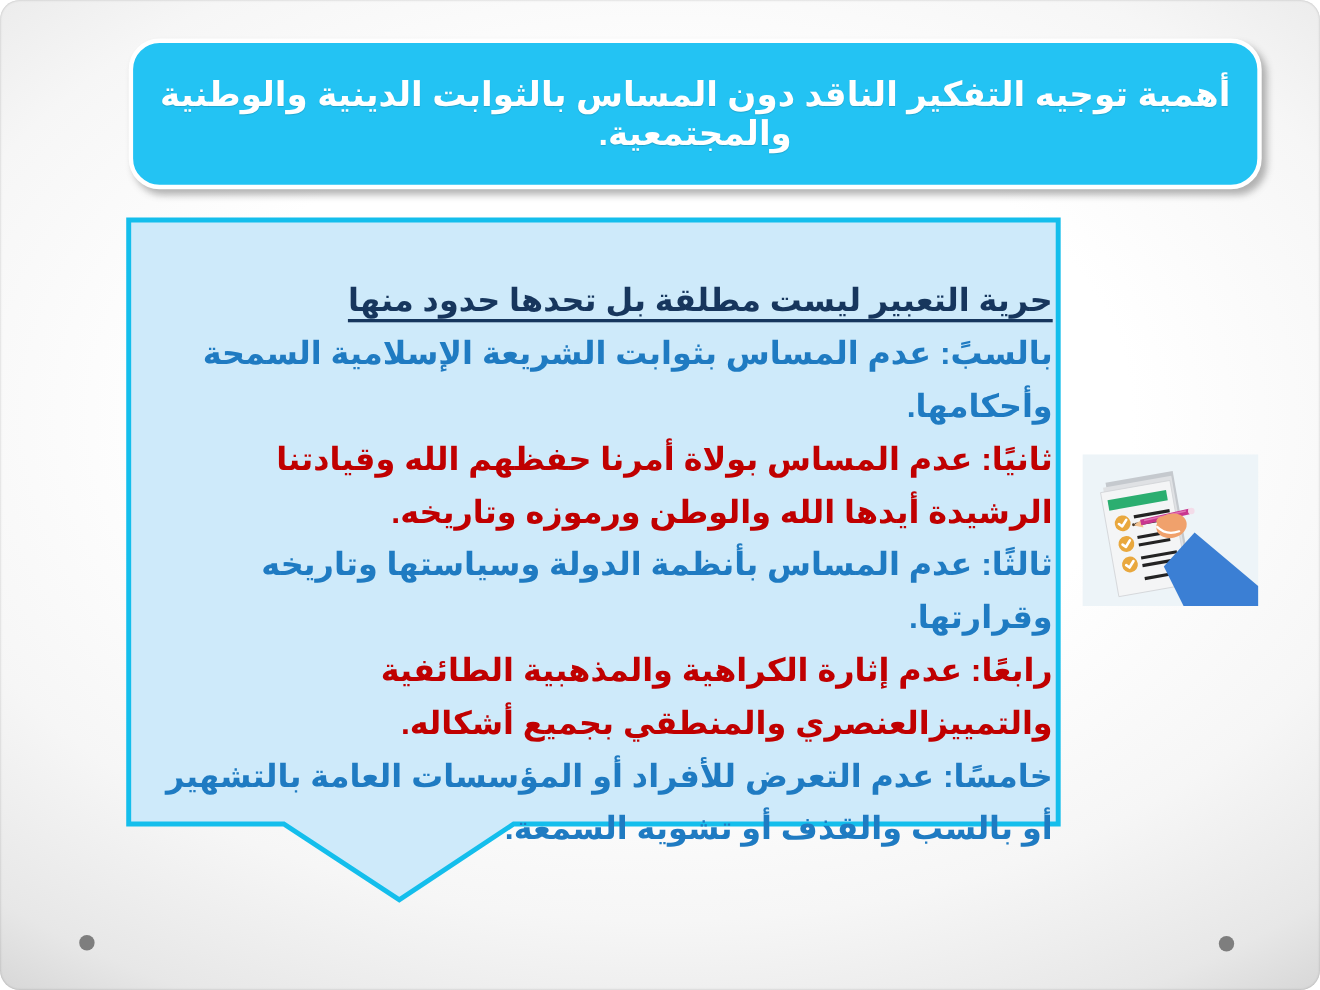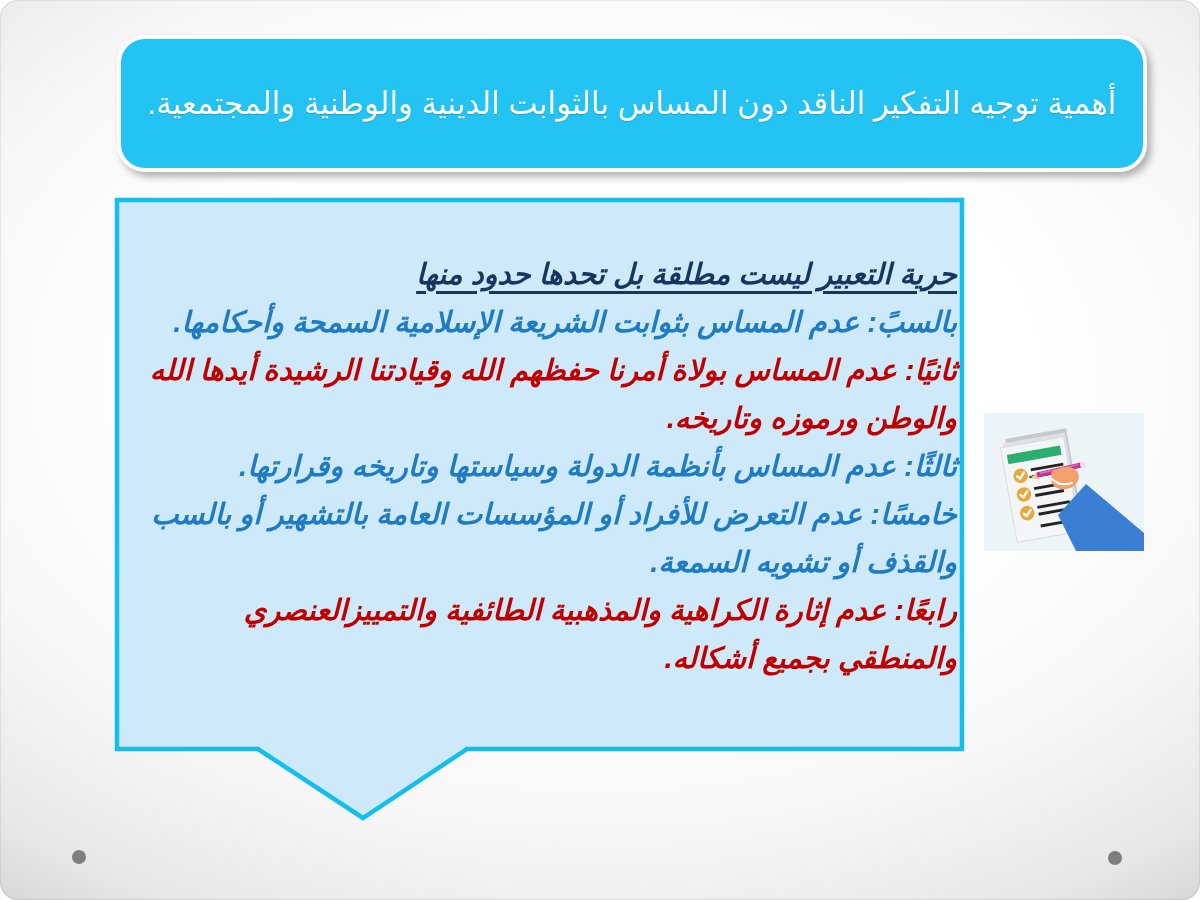--- a/index.html
+++ b/index.html
@@ -23,21 +23,21 @@
     box-sizing:border-box;
     background:var(--banner_bg,#23C3F3);
     border:4px solid var(--white,#fff);
     border-radius:28px;
     box-shadow:4px 5px 7px rgba(90,90,90,.45);
     display:flex;align-items:center;justify-content:center;
     text-align:center;
   }
   .banner span{
     color:var(--white,#fff);
-    font-size:31px;font-weight:normal;
+    font-size:31px;font-weight:bold;
     direction:rtl;
     padding:0 16px;
     text-shadow:0 1px 1px rgba(0,0,0,.15);
   }
   
   .bubble-svg{position:absolute;left:113px;top:196px;width:860px;height:630px;}
   .bubble-svg path{
     fill:var(--bubble_fill,#CEEAFA);
     stroke:var(--bubble_border,#14BEEC);
     stroke-width:4.5;
@@ -45,21 +45,20 @@
   }
   .bubble-text{
     position:absolute;left:135px;top:200px;width:822px;height:549px;
     box-sizing:border-box;
     padding-top:50px;
     direction:rtl;
     text-align:right;
     font-weight:bold;
     font-size:29px;
     line-height:48px;
-    font-style:italic;
   }
   .bubble-text p{margin:0;}
   .heading{
     color:var(--heading_navy,#17365D);
     text-decoration:underline;
     text-decoration-thickness:3px;
     text-underline-offset:7px;
   }
   .pt.blue{color:var(--text_blue,#1F7BC2);}
   .pt.red{color:var(--text_red,#C00000);}
@@ -85,22 +84,22 @@
   <svg class="bubble-svg" viewBox="0 0 860 630" xmlns="http://www.w3.org/2000/svg" aria-hidden="true">
     <path d="M4,4 H849 V553 H354 L250,622 L145,553 H4 Z"></path>
   </svg>
 
   <div class="bubble-text" dir="rtl">
     <p class="heading" dir="rtl">حرية التعبير ليست مطلقة بل تحدها حدود منها</p>
     <div>
         <p class="pt blue" dir="rtl">بالسبً: عدم المساس بثوابت الشريعة الإسلامية السمحة وأحكامها.</p>
         <p class="pt red" dir="rtl">ثانيًا: عدم المساس بولاة أمرنا حفظهم الله وقيادتنا الرشيدة أيدها الله والوطن ورموزه وتاريخه.</p>
         <p class="pt blue" dir="rtl">ثالثًا: عدم المساس بأنظمة الدولة وسياستها وتاريخه وقرارتها.</p>
+        <p class="pt red" dir="rtl">رابعًا: عدم إثارة الكراهية والمذهبية الطائفية والتمييزالعنصري والمنطقي بجميع أشكاله.</p>
         <p class="pt blue" dir="rtl">خامسًا: عدم التعرض للأفراد أو المؤسسات العامة بالتشهير أو بالسب والقذف أو تشويه السمعة.</p>
-        <p class="pt red" dir="rtl">رابعًا: عدم إثارة الكراهية والمذهبية الطائفية والتمييزالعنصري والمنطقي بجميع أشكاله.</p>
       </div>
   </div>
 
   <svg class="icon-box" viewBox="0 0 160 138" xmlns="http://www.w3.org/2000/svg" aria-hidden="true">
     <rect x="0" y="0" width="160" height="138" fill="#EDF4F8"></rect>
     <g transform="rotate(-10 60 80)">
       <rect x="31" y="20" width="62" height="96" fill="#C5C9CE"></rect>
       <rect x="28" y="24" width="63" height="96" fill="#DFE1E4"></rect>
       <rect x="25" y="28" width="64" height="96" fill="#F4F5F6" stroke="#D3D6D9" stroke-width="0.8"></rect>
       <rect x="30" y="36" width="54" height="9.5" fill="#2BAE70"></rect>

